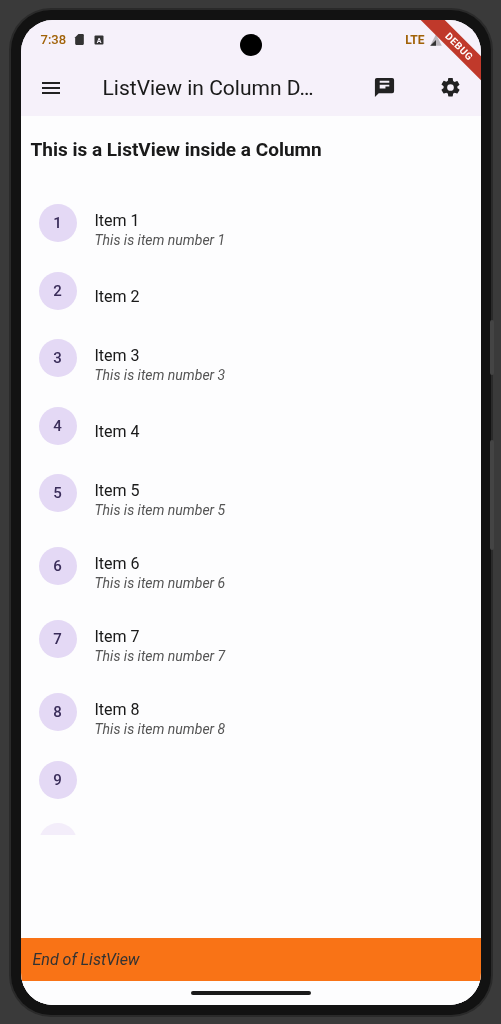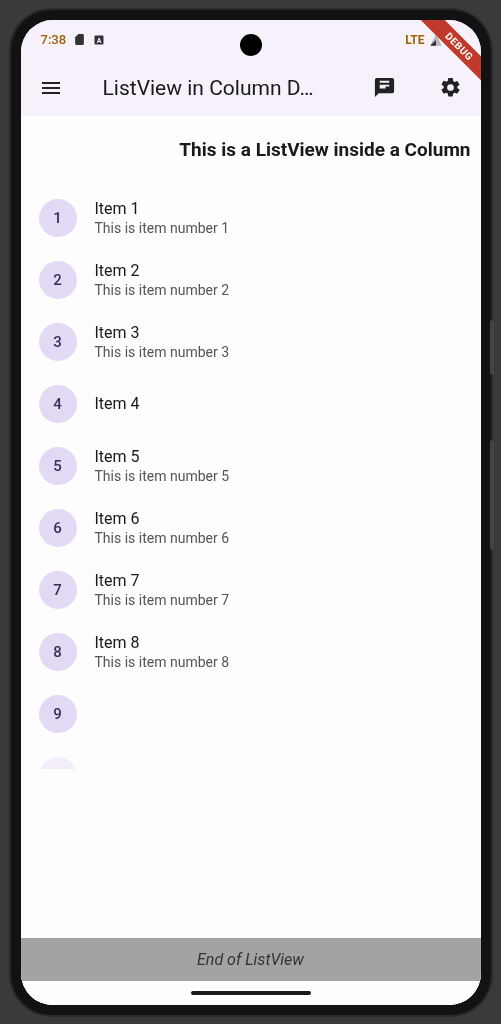--- a/index.html
+++ b/index.html
@@ -135,21 +135,21 @@
     }
     .content-area {
       flex: 1;
       background: #fdfdfe;
       display: flex;
       flex-direction: column;
       overflow: hidden;
     }
     .heading {
       padding: 22px 10px 18px;
-      text-align: right;
+      text-align: left;
       font-size: 19px;
       font-weight: 700;
       color: #1a1a1a;
     }
     .list-container {
       flex: 1;
       overflow: hidden;
     }
     .list-item {
       display: flex;
@@ -172,42 +172,44 @@
     }
     .item-text {
       display: flex;
       flex-direction: column;
       gap: 2px;
     }
     .item-title {
       font-size: 16px;
       color: #1a1a1a;
       font-weight: 400;
+      margin-top: 12px;
     }
     .item-subtitle {
       font-size: 14px;
       color: #555;
+      font-style: italic;
     }
     .list-item.partial {
       height: 20px;
       overflow: hidden;
       padding-top: 12px;
       align-items: flex-start;
       opacity: 1;
     }
     .list-item.partial .avatar {
       margin-top: 0;
     }
     .footer {
       padding: 12px;
-      text-align: center;
+      text-align: left;
       font-size: 16px;
       font-style: italic;
       color: #333;
-      background: #a3a3a3;
+      background: #f97316;
     }
     .nav-bar {
       height: 24px;
       background: #fdfdfe;
       display: flex;
       align-items: center;
       justify-content: center;
     }
     .nav-handle {
       width: 120px;
@@ -289,21 +291,20 @@
           <div class="avatar">1</div>
           <div class="item-text">
             <div class="item-title">Item 1</div>
             <div class="item-subtitle">This is item number 1</div>
           </div>
         </div>
         <div class="list-item">
           <div class="avatar">2</div>
           <div class="item-text">
             <div class="item-title">Item 2</div>
-            <div class="item-subtitle">This is item number 2</div>
           </div>
         </div>
         <div class="list-item">
           <div class="avatar">3</div>
           <div class="item-text">
             <div class="item-title">Item 3</div>
             <div class="item-subtitle">This is item number 3</div>
           </div>
         </div>
         <div class="list-item">

